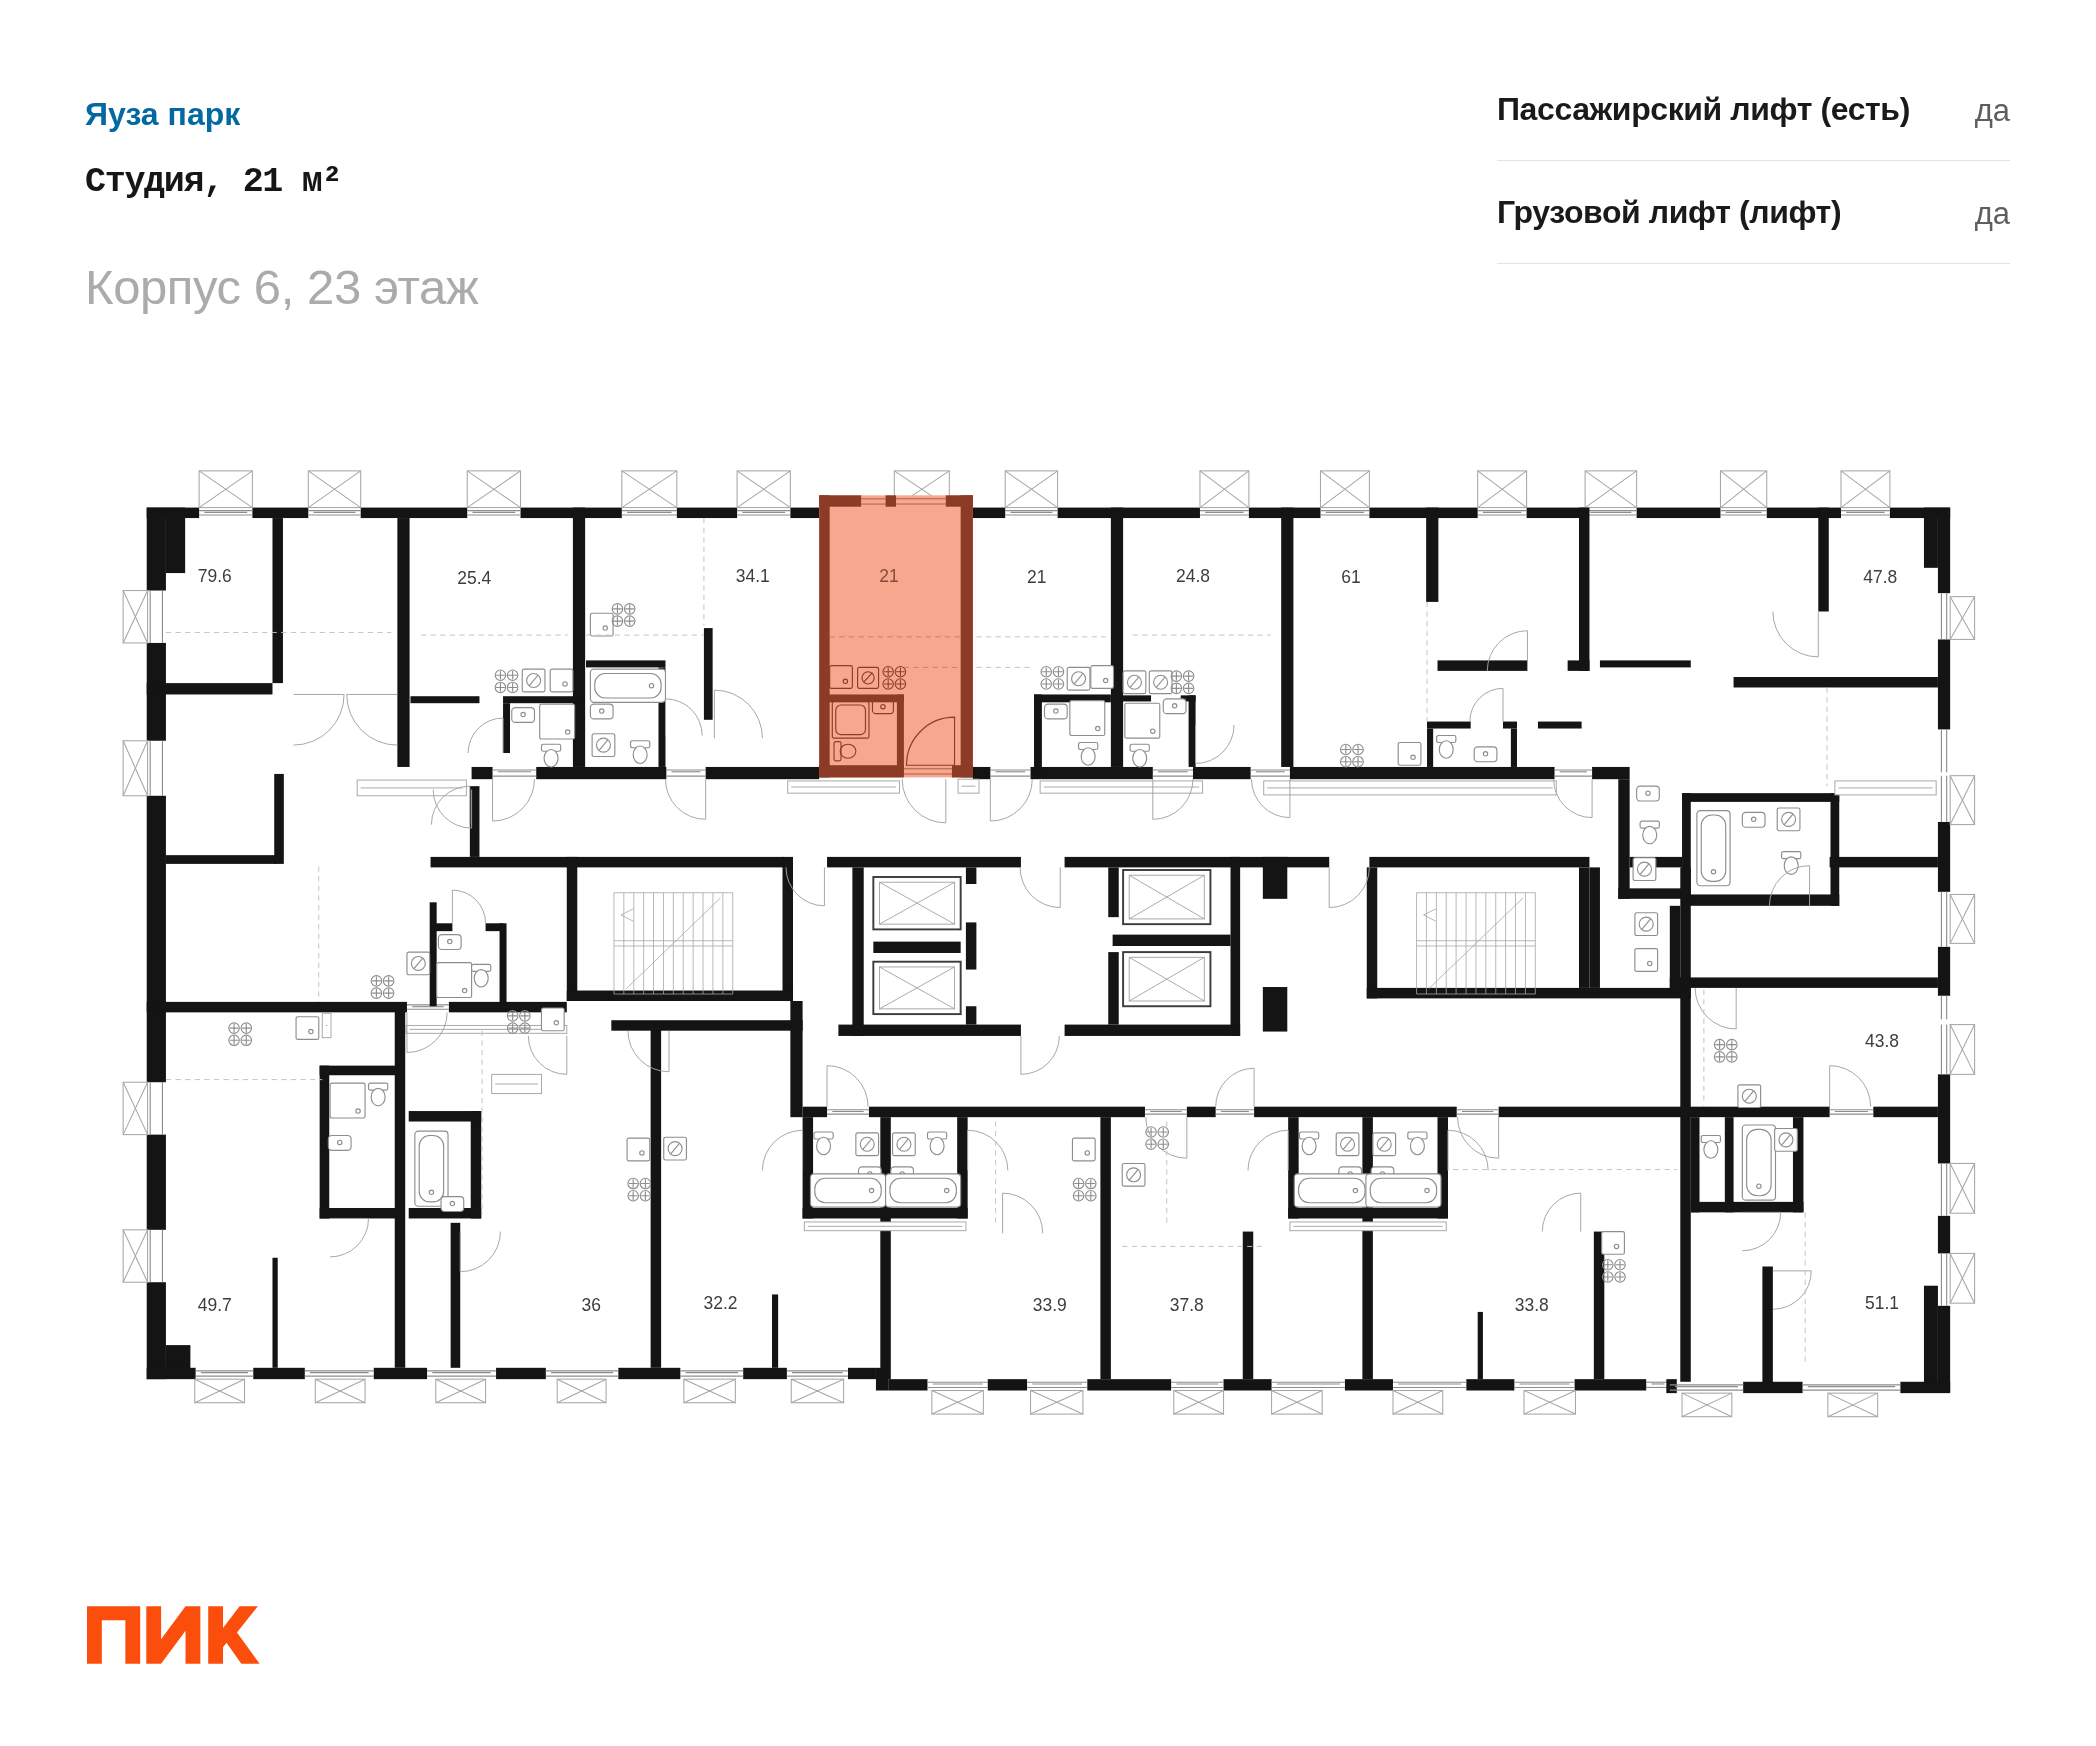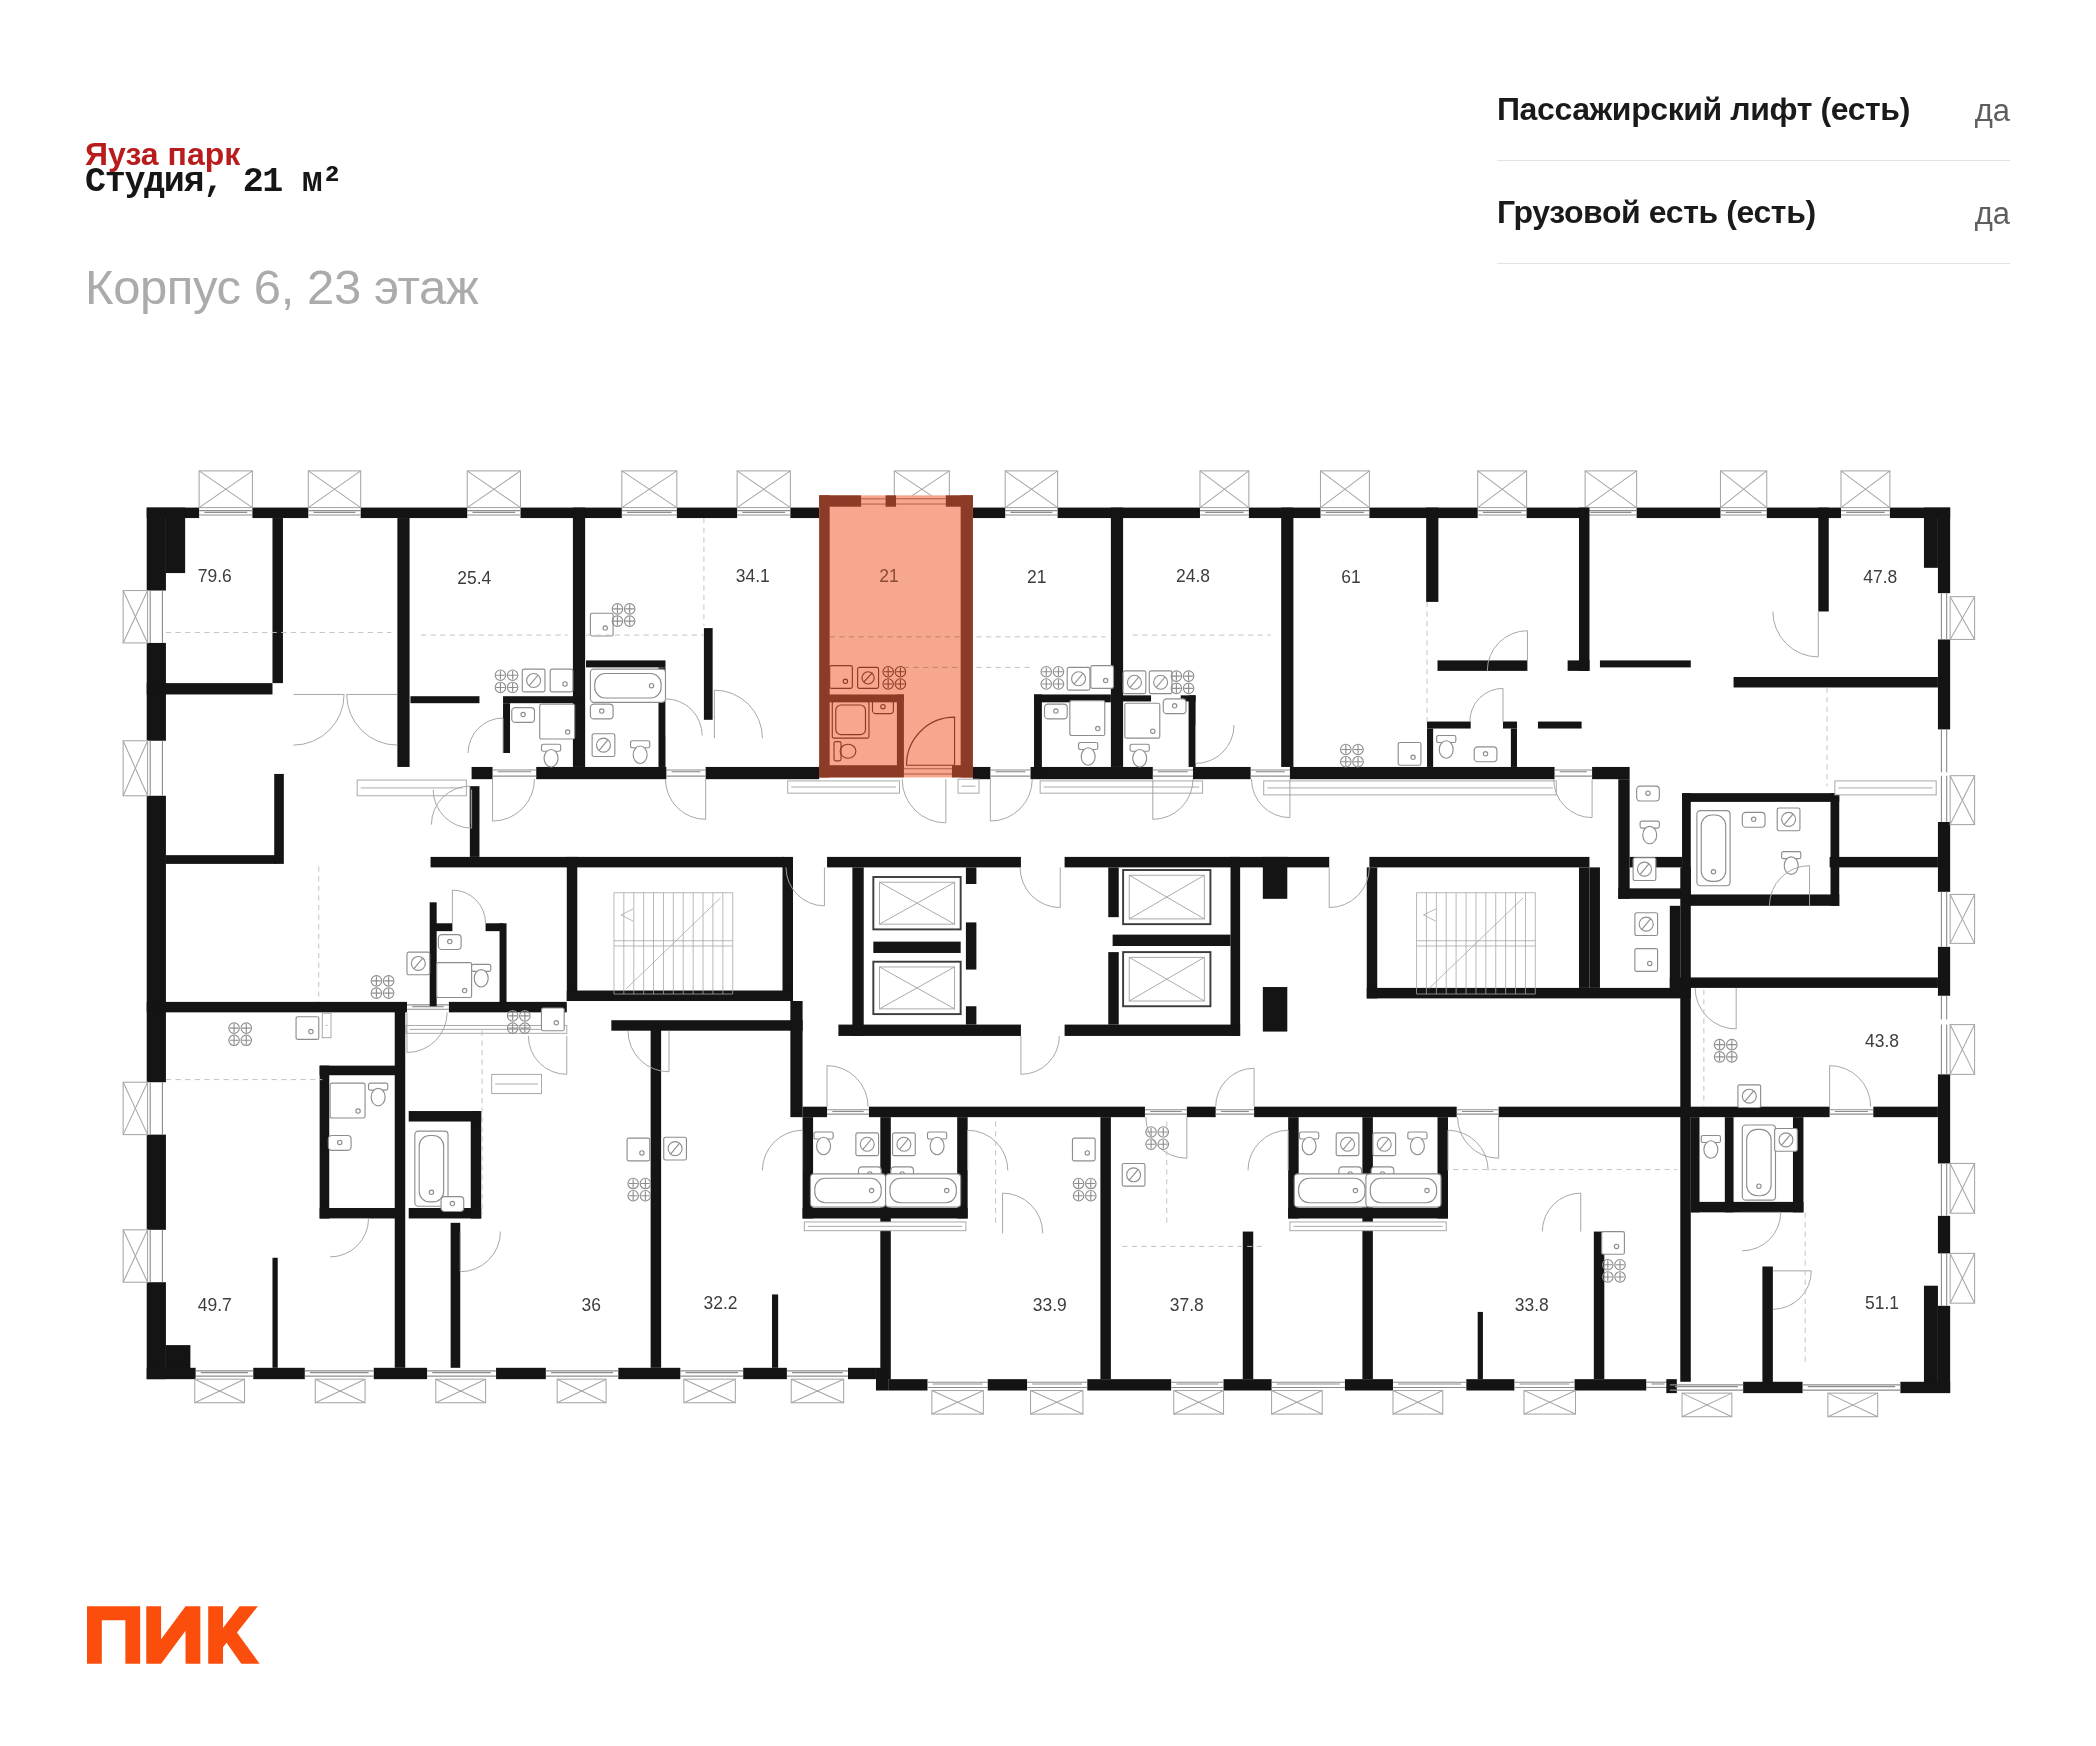--- a/index.html
+++ b/index.html
@@ -2,38 +2,38 @@
 <html style="font-size:14px"><head>
 <meta charset="utf-8">
 <style>
 html,body{margin:0;padding:0;background:#ffffff;width:2096px;height:1747px;
 font-family:"Liberation Sans",sans-serif;-webkit-font-smoothing:antialiased;}
 .abs{position:absolute;}
 </style>
 </head>
 <body>
 
-<div class="abs" style="left:85px;top:96px;font-size:32px;font-weight:600;color:#b91c1c;letter-spacing:0px;margin-top:40px;">Яуза парк</div>
+<div class="abs" style="left:85px;top:96px;font-size:32px;font-weight:600;color:#0369a1;letter-spacing:0px;">Яуза парк</div>
 
 <div class="abs" style="left:85px;top:162px;font-size:35px;font-weight:700;color:#161616;letter-spacing:-1.3px;font-family:Liberation Mono, monospace;">Студия, 21 м²</div>
 
 <div class="abs" style="left:85px;top:219px;font-size:49px;font-weight:400;color:#ababab;letter-spacing:-0.4px;margin-top:40px;">Корпус 6, 23 этаж</div>
 
 <div class="abs" style="left:1497px;top:91px;width:513px;">
 
   <div style="position:relative;height:69px;">
     <span style="position:absolute;left:0;top:0;font-size:32px;font-weight:700;color:#1a1a1a;letter-spacing:-0.4px;">Пассажирский лифт (есть)</span>
     <span style="position:absolute;right:0;top:1.7px;font-size:31px;font-weight:400;color:#5e5e5e;">да</span>
   </div>
 
   <div style="height:0.9px;background:#e2e2e2;"></div>
 
   <div style="position:relative;height:33px;"></div>
   <div style="position:relative;height:69px;">
-    <span style="position:absolute;left:0;top:0;font-size:32px;font-weight:700;color:#1a1a1a;letter-spacing:-0.4px;">Грузовой есть (есть)</span>
+    <span style="position:absolute;left:0;top:0;font-size:32px;font-weight:700;color:#1a1a1a;letter-spacing:-0.4px;">Грузовой лифт (лифт)</span>
     <span style="position:absolute;right:0;top:1.7px;font-size:31px;font-weight:400;color:#5e5e5e;">да</span>
   </div>
 
   <div style="height:0.9px;background:#e2e2e2;"></div>
 </div>
 
 <svg class="abs" style="left:0;top:0" width="2096" height="1747" viewBox="0 0 2400 2000">
 <defs>
 <g id="hob" fill="none" stroke-width="1.3">
  <circle cx="7" cy="7" r="6"></circle>

